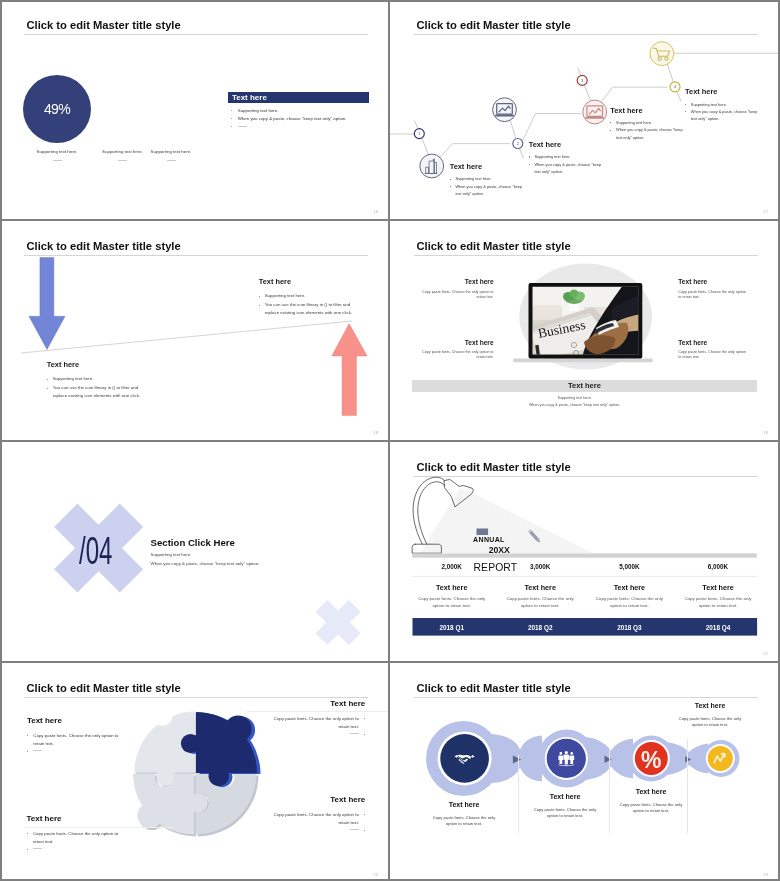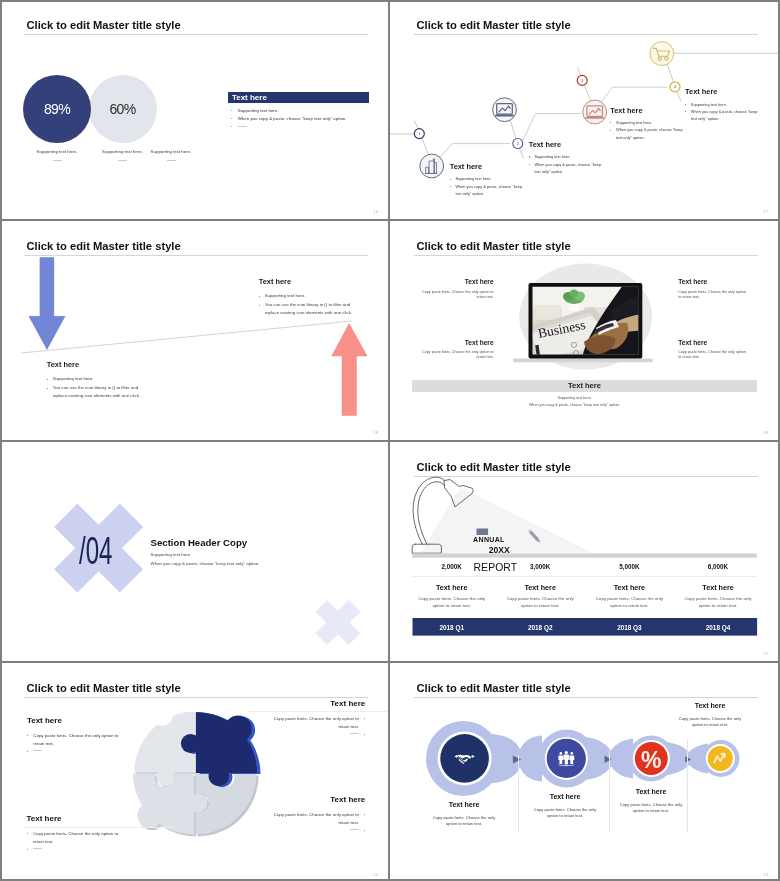--- a/index.html
+++ b/index.html
@@ -102,25 +102,22 @@
 </style>
 </head>
 <body>
 
 <div class="sheet">
 
   <div class="slide s-c0 s-r0">
     <div class="title">Click to edit Master title style</div>
     <div class="titlerule"></div>
 
-    <div class="s1-circ s1-c2">
-      <span>60%</span>
-    </div>
     <div class="s1-circ s1-c1">
-      <span>89%</span>
+      <span>49%</span>
     </div>
 
     <div class="s1-cap" style="left:23px;">
       <div>Supporting text here.</div>
       <div class="s1-dash"></div>
     </div>
     <div class="s1-cap" style="left:88.5px;">
       <div>Supporting text here.</div>
       <div class="s1-dash"></div>
     </div>
@@ -332,21 +329,21 @@
       <g transform="translate(98.6,106.1) rotate(45)" fill="#ccd1ef">
         <rect x="-46.45" y="-16.5" width="92.9" height="33"></rect>
         <rect x="-16.5" y="-46.45" width="33" height="92.9"></rect>
       </g>
       <g transform="translate(338,180.6) rotate(45)" fill="#e6e9f8">
         <rect x="-23.5" y="-8.3" width="47" height="16.6"></rect>
         <rect x="-8.3" y="-23.5" width="16.6" height="47"></rect>
       </g>
     </svg>
     <div class="s5-num">/04</div>
-    <div class="s5-head">Section Header Copy</div>
+    <div class="s5-head">Section Click Here</div>
     <div class="s5-l1">Supporting text here.</div>
     <div class="s5-l2">When you copy &amp; paste, choose "keep text only" option.</div>
   </div>
 
   <div class="slide s-c1 s-r2">
     <div class="title">Click to edit Master title style</div>
     <div class="titlerule"></div>
 
     <svg class="s6-svg" viewBox="0 0 390 221" width="390" height="221">
       <path d="M70,46 L80,50 L203,111.3 L30,111.3 Z" fill="#f4f4f4"></path>

